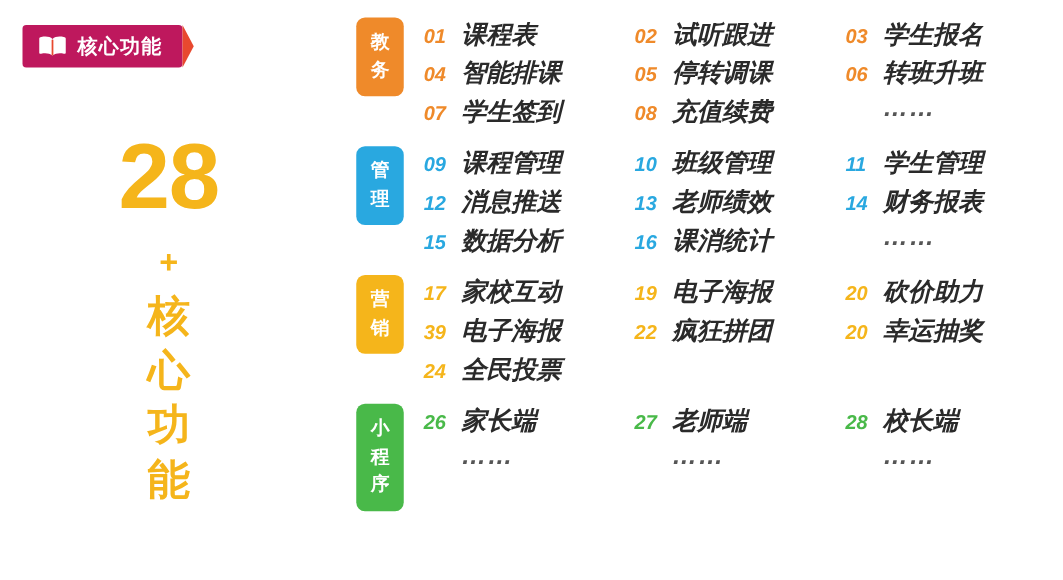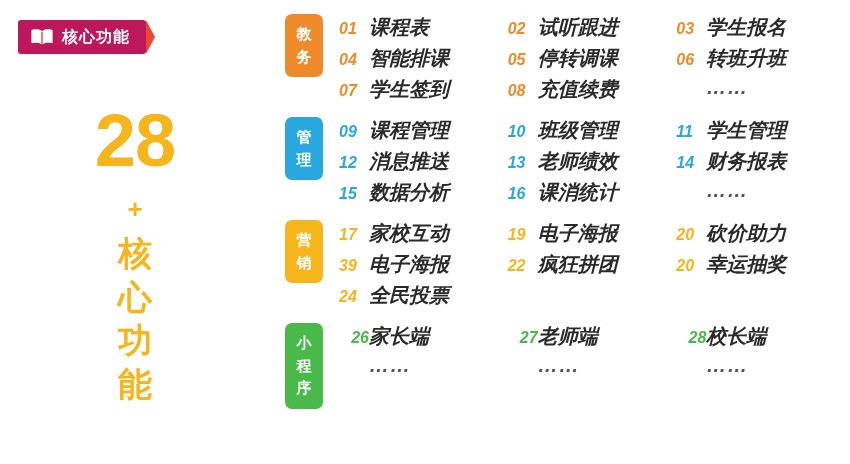--- a/index.html
+++ b/index.html
@@ -156,21 +156,21 @@
   .item.empty .item-num { visibility: hidden; }
 
   
   .g-orange .group-tag { background: #ef8a2a; }
   .g-orange .item-num { color: #ef8a2a; }
   .g-blue .group-tag { background: #29a8e0; }
   .g-blue .item-num { color: #29a8e0; }
   .g-yellow .group-tag { background: #f5b51b; }
   .g-yellow .item-num { color: #f5b51b; }
   .g-green .group-tag { background: #49b949; }
-  .g-green .item-num { color: #49b949; text-align: right; }
+  .g-green .item-num { color: #49b949; }
 </style>
 </head>
 <body>
 
 <div class="left-col">
 
   <div class="badge">
     <span class="badge-icon">
       <svg width="24" height="18" viewBox="0 0 24 18" xmlns="http://www.w3.org/2000/svg">
         <path d="M12 3.2C10 1.2 6.6 0.9 3 1.6c-1 0.2-1.6 0.6-1.6 1.3v11.3c0 0.7 0.6 1 1.5 0.8 3.4-0.7 6.6-0.4 9.1 1.4V3.2z" fill="#ffffff"></path>

